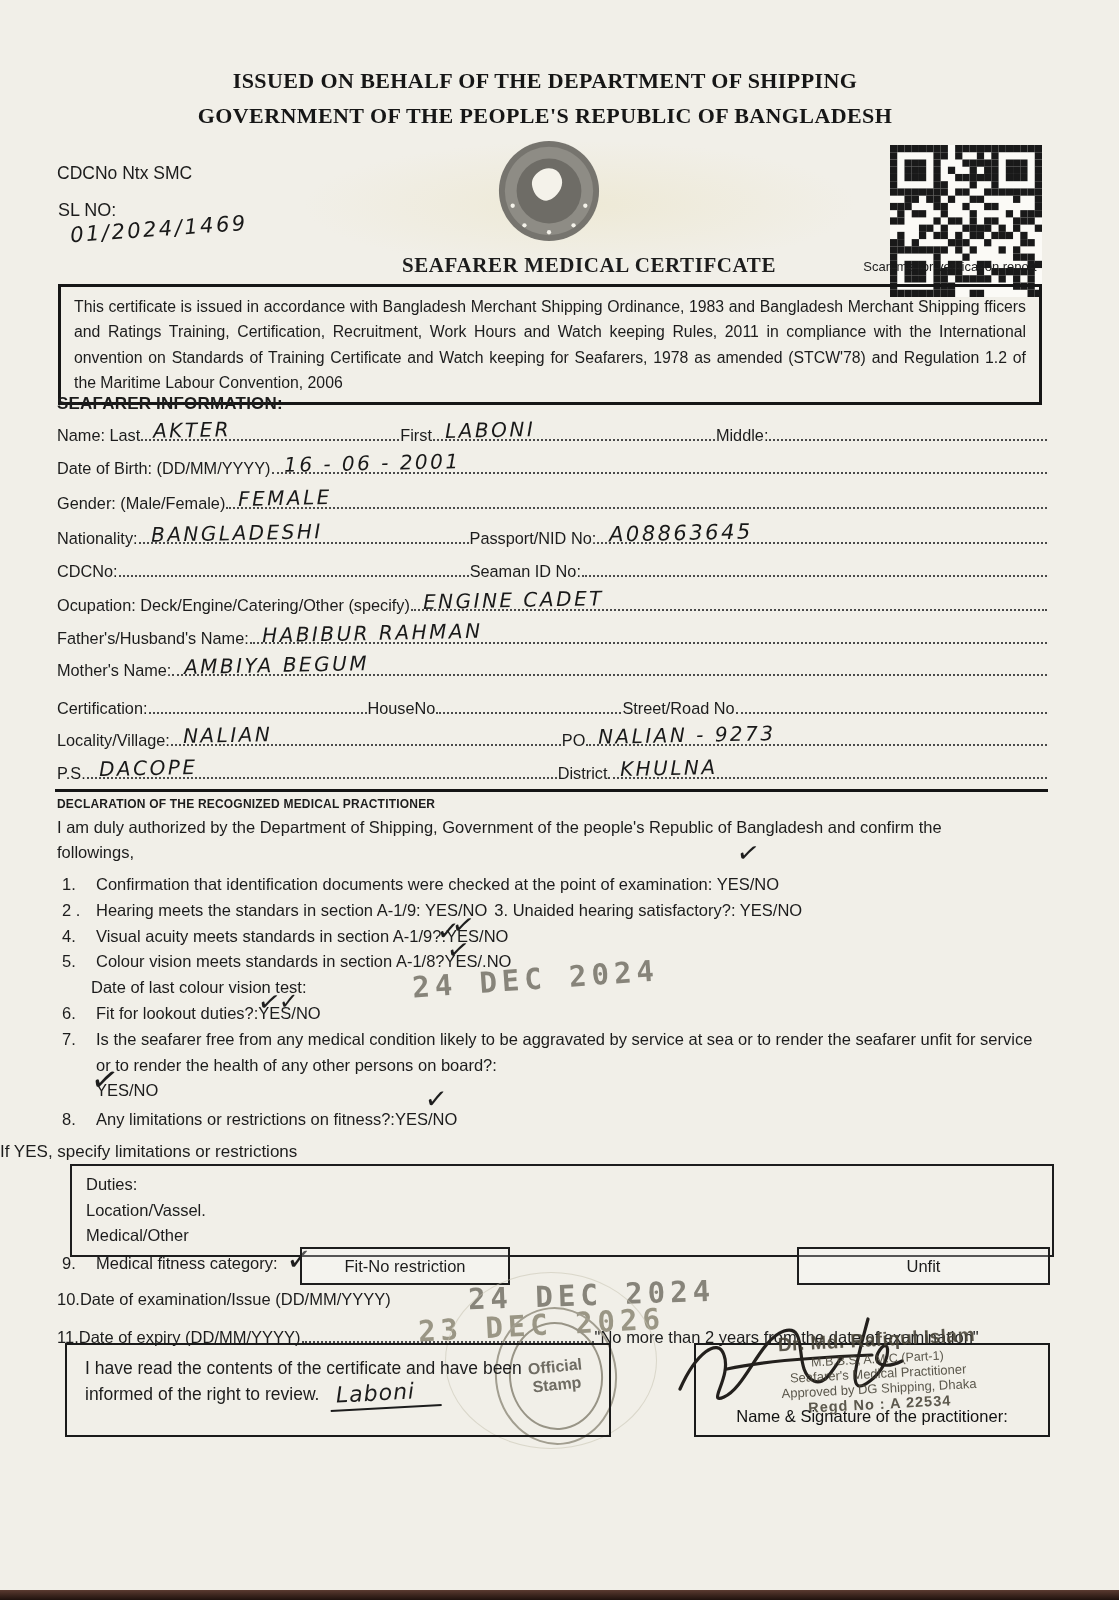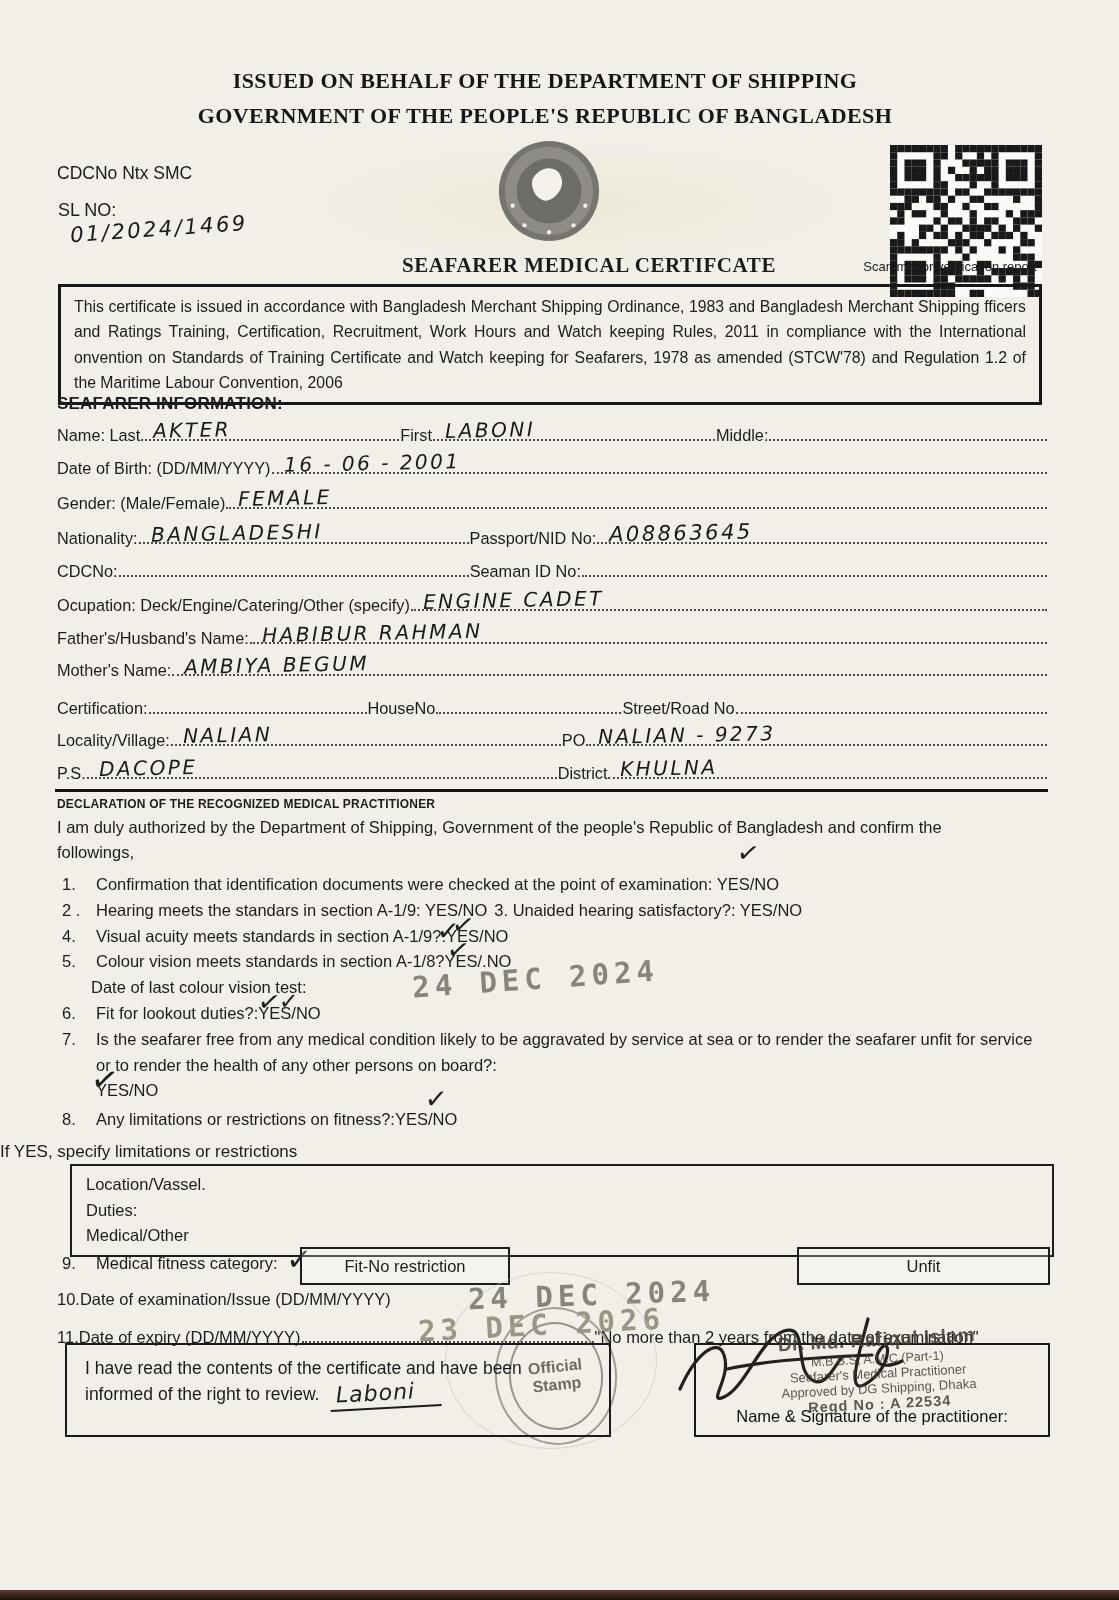--- a/index.html
+++ b/index.html
@@ -508,22 +508,22 @@
         <span class="d-num">8.</span>
         <span class="d-body"><span>Any limitations or restrictions on fitness?:</span><span class="yn"><span>YES/NO</span><span class="tick" style="top:-25px;left:30px;transform:rotate(4deg)">✓</span></span></span>
       </div>
 
     </div>
   </div>
 
   <div class="abs ifyes">If YES, specify limitations or restrictions</div>
 
   <div class="abs duties-box">
+    <div>Duties:</div>
     <div>Location/Vassel.</div>
-    <div>Duties:</div>
     <div>Medical/Other</div>
   </div>
 
   <div class="abs cat-row">
     <span class="d-num" style="flex:0 0 34px;padding-left:5px">9.</span>
     <span class="yn"><span>Medical fitness category:</span><span class="tick" style="right:-34px;top:-10px;left:auto;font-size:31px;transform:rotate(2deg)">✓</span></span>
   </div>
   <div class="fit-box" style="left:300px;top:1247px;width:206px">Fit-No restriction</div>
   <div class="fit-box" style="left:797px;top:1247px;width:249px">Unfit</div>
 

